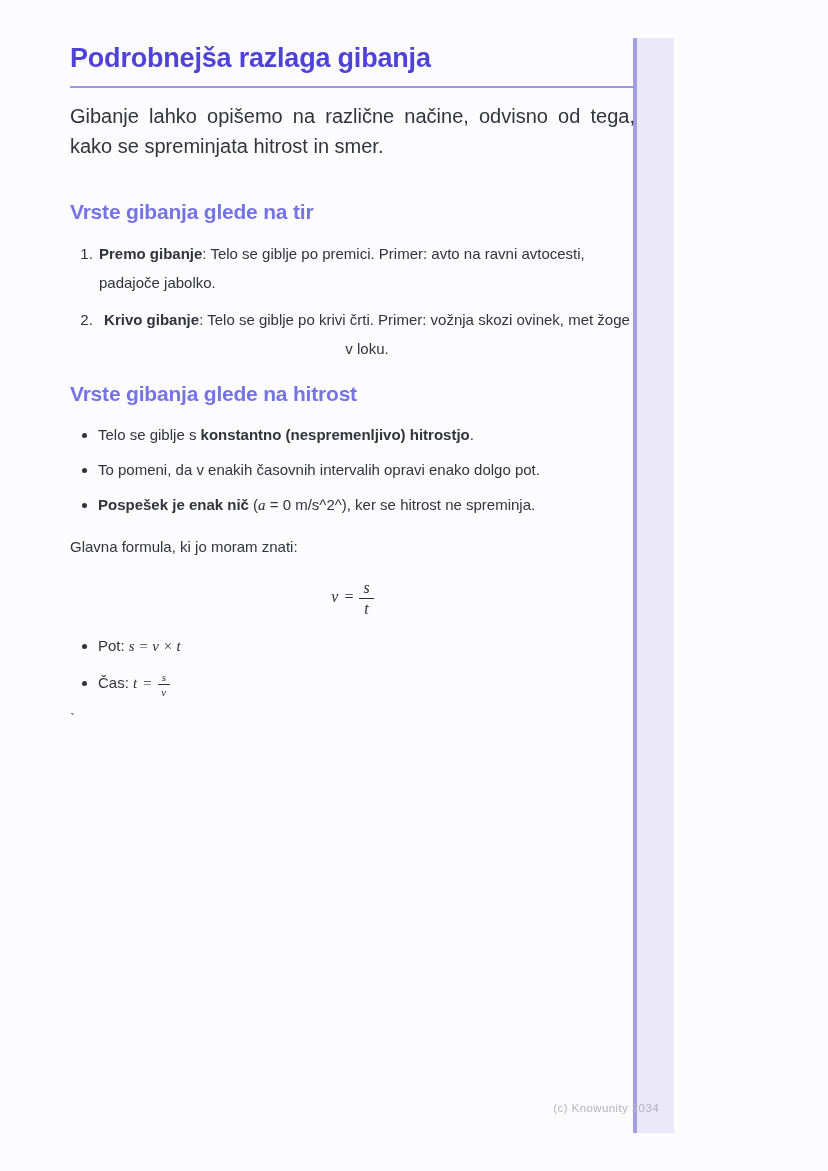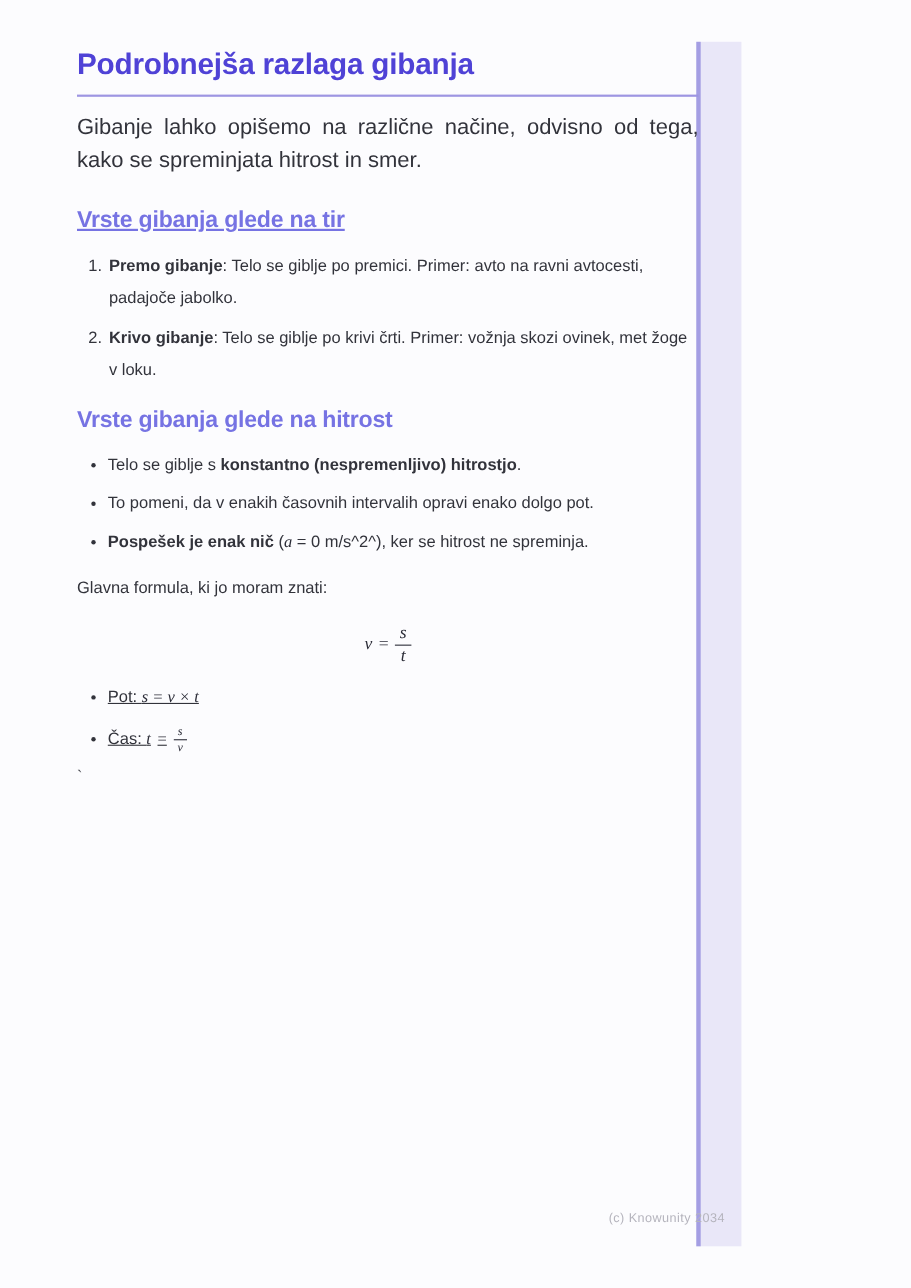--- a/index.html
+++ b/index.html
@@ -55,30 +55,30 @@
     text-align: justify;
   }
   h2 {
     margin: 0;
     font-size: 21px;
     line-height: 26px;
     font-weight: 700;
     color: #7673e3;
     letter-spacing: -0.2px;
   }
-  h2.sec-tir { margin-top: 26px; text-decoration: underline; }
+  h2.sec-tir { margin-top: 38px; }
   h2.sec-hitrost { margin-top: 18px; }
   ol.tir-list {
     margin: 14px 0 0 0;
     padding-left: 27px;
     font-size: 15px;
     line-height: 29px;
   }
   ol.tir-list li { margin-bottom: 8px; padding-left: 2px; }
-  ol.tir-list li:last-child { margin-bottom: 0; }
+  ol.tir-list li:last-child { margin-bottom: 0; text-align: center; }
   h3.sub {
     margin: 21px 0 0 0;
     font-size: 15px;
     line-height: 19px;
     font-weight: 700;
     color: #2e2f36;
   }
   p.lead { margin: 25px 0 0 0; font-size: 15px; line-height: 20px; }
   ul.props {
     margin: 18px 0 0 0;
@@ -115,21 +115,20 @@
     border-bottom: 1px solid #2c2d38;
     padding: 0 4px 1px 4px;
   }
   .frac .den { display: block; padding-top: 1px; }
   .frac.small { font-size: 11px; }
   ul.derived {
     margin: 18px 0 0 0;
     padding-left: 28px;
     font-size: 15px;
     line-height: 22px;
-    text-decoration: underline;
   }
   ul.derived li { margin-bottom: 14px; }
   ul.derived li:last-child { margin-bottom: 0; }
   .stray {
     margin-top: 12px;
     font-size: 15px;
     color: #4a4b52;
   }
   .page-footer {
     position: absolute;

